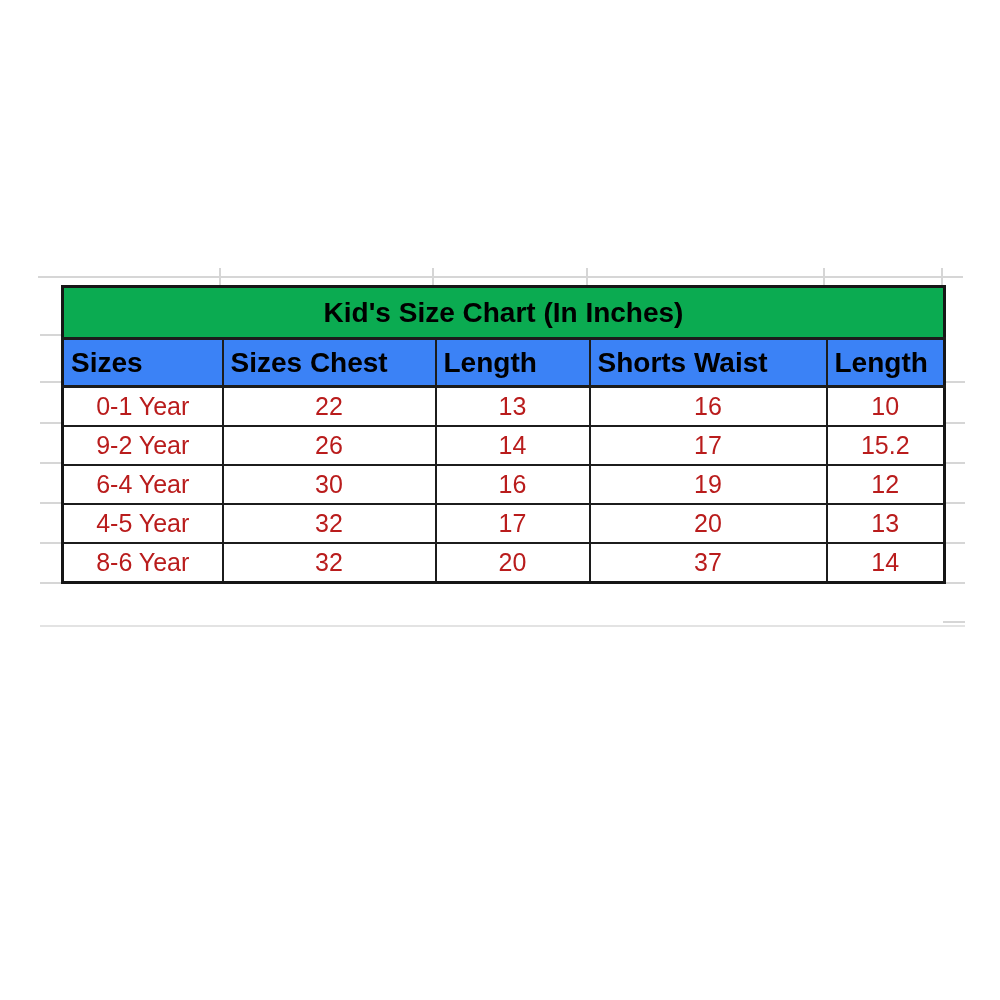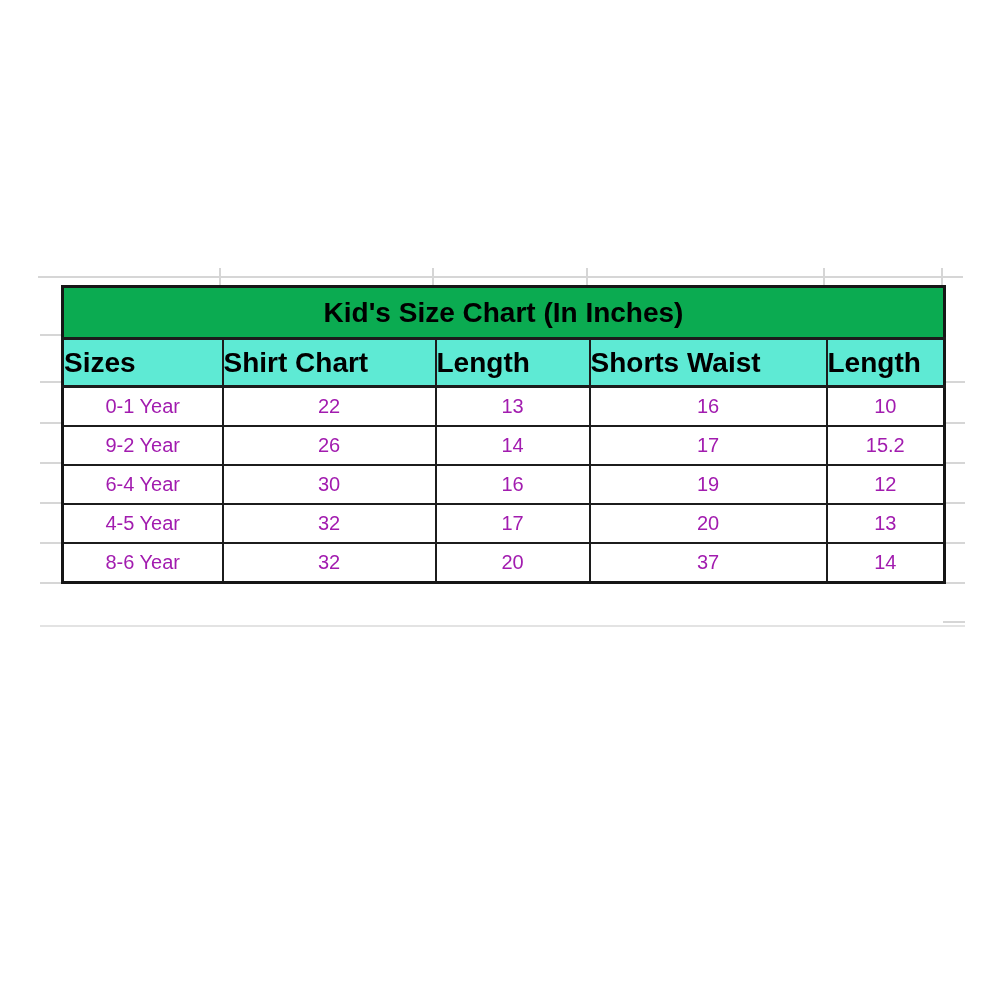--- a/index.html
+++ b/index.html
@@ -41,33 +41,33 @@
     height: 49px;
     background: #0bab51;
     color: #000000;
     font-weight: bold;
     font-size: 28px;
     text-align: center;
     border-bottom-width: 3px;
   }
   tr.header-row th {
     height: 45px;
-    background: #5eead4;
+    background: #3b82f6;
     color: #000000;
     font-weight: bold;
     font-size: 28px;
     text-align: left;
-    padding-left: 0;
+    padding-left: 7px;
     border-bottom-width: 3px;
   }
   tr.data-row td {
     height: 37px;
     background: #ffffff;
-    color: #a21caf;
-    font-size: 20px;
+    color: #b91c1c;
+    font-size: 25px;
     text-align: center;
     border-width: 2px;
   }
   tr.data-row td.size-cell {
     text-align: center;
   }
   table.size-chart { border: 3px solid #161616; }
 </style>
 </head>
 <body>
@@ -105,21 +105,21 @@
         <col style="width:154px">
         <col style="width:237px">
         <col style="width:118px">
     </colgroup>
     <tbody>
         <tr class="title-row">
       <td colspan="5">Kid's Size Chart (In Inches)</td>
     </tr>
     <tr class="header-row">
       <th>Sizes</th>
-      <th>Shirt Chart</th>
+      <th>Sizes Chest</th>
       <th>Length</th>
       <th>Shorts Waist</th>
       <th>Length</th>
     </tr>
     <tr class="data-row">
       <td class="size-cell">0-1 Year</td>
       <td>22</td>
       <td>13</td>
       <td>16</td>
       <td>10</td>

